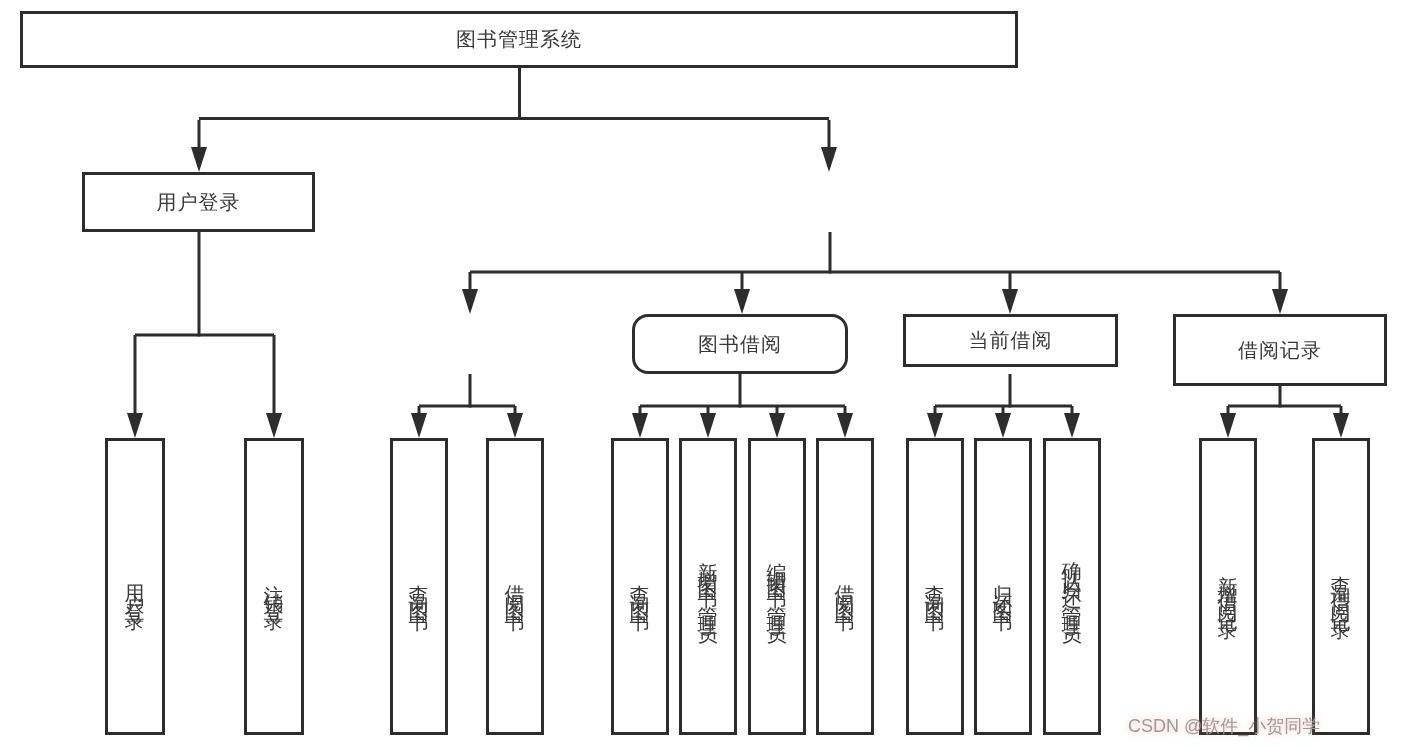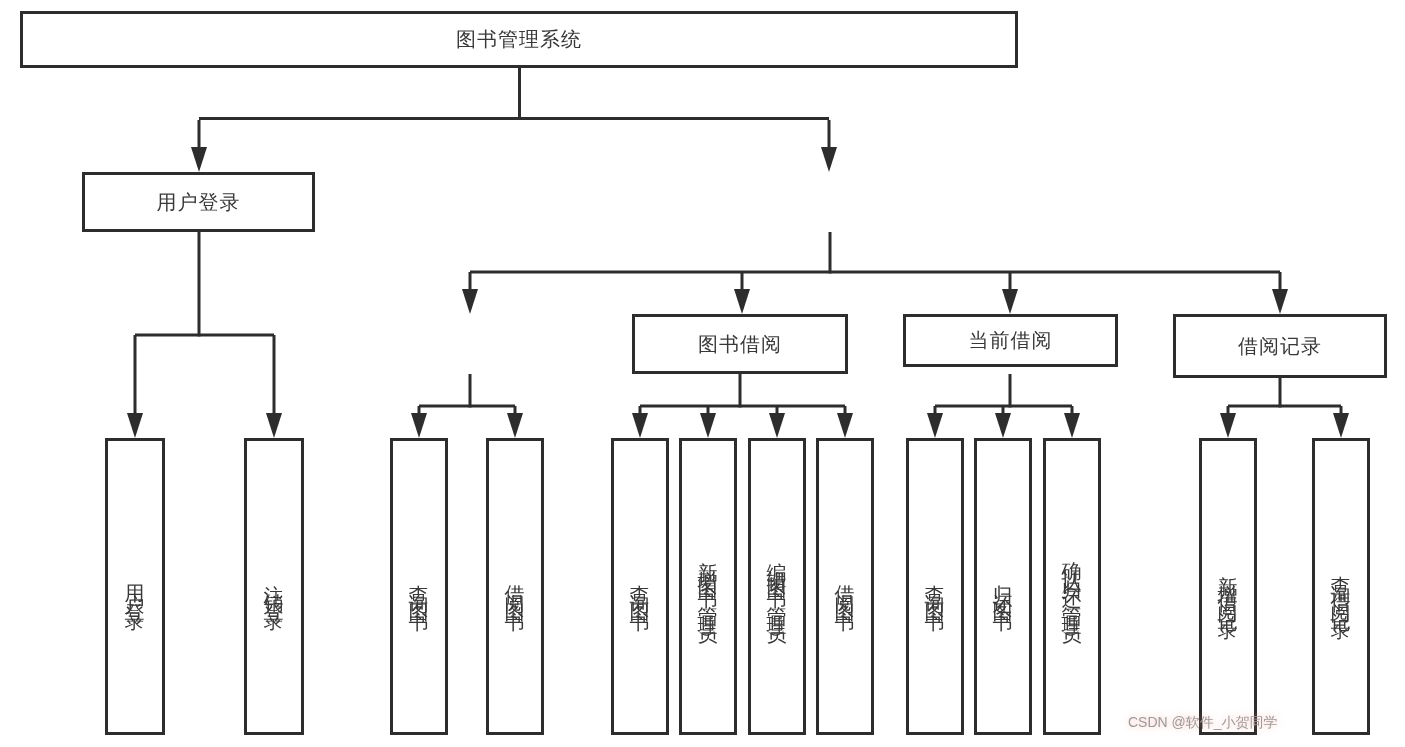--- a/index.html
+++ b/index.html
@@ -55,21 +55,21 @@
     color: #383838;
     letter-spacing: 9px;
     line-height: 1;
     white-space: nowrap;
   }
   #watermark {
     position: absolute;
     left: 1128px;
     top: 714px;
     width: 277px;
-    font-size: 14px;
+    font-size: 18px;
     color: #9b9b9b;
     text-shadow: 0 0 7px rgba(250, 140, 130, 0.55);
     white-space: nowrap;
     z-index: 5;
   }
   svg line, svg path { stroke: #2d2d2d; stroke-width: 3; fill: none; }
   svg polygon { fill: #2d2d2d; stroke: none; }
 </style>
 </head>
 <body>
@@ -135,23 +135,23 @@
     <path d="M1228 406 V415"></path>
     <polygon points="1220,413 1236,413 1228,438"></polygon>
     <path d="M1341 406 V415"></path>
     <polygon points="1333,413 1349,413 1341,438"></polygon>
   </svg>
 
   <div class="hnode" style="left:20px; top:11px; width:998px; height:57px;">图书管理系统</div>
 
   <div class="hnode" style="left:82px; top:172px; width:233px; height:60px;">用户登录</div>
 
-  <div class="hnode" style="left:632px; top:314px; width:216px; height:60px;">图书借阅</div>
+  <div class="hnode" style="left:632px; top:314px; width:216px; height:60px;border-radius:16px;">图书借阅</div>
   <div class="hnode" style="left:903px; top:314px; width:215px; height:53px;">当前借阅</div>
-  <div class="hnode" style="left:1173px; top:314px; width:214px; height:64px;">借阅记录</div>
+  <div class="hnode" style="left:1173px; top:314px; width:214px; height:72px;">借阅记录</div>
 
   <div class="vnode" style="left:105px; width:60px;">
     <span>用户登录</span>
   </div>
   <div class="vnode" style="left:244px; width:60px;">
     <span>注销登录</span>
   </div>
 
   <div class="vnode" style="left:390px; width:58px;">
     <span>查询图书</span>

